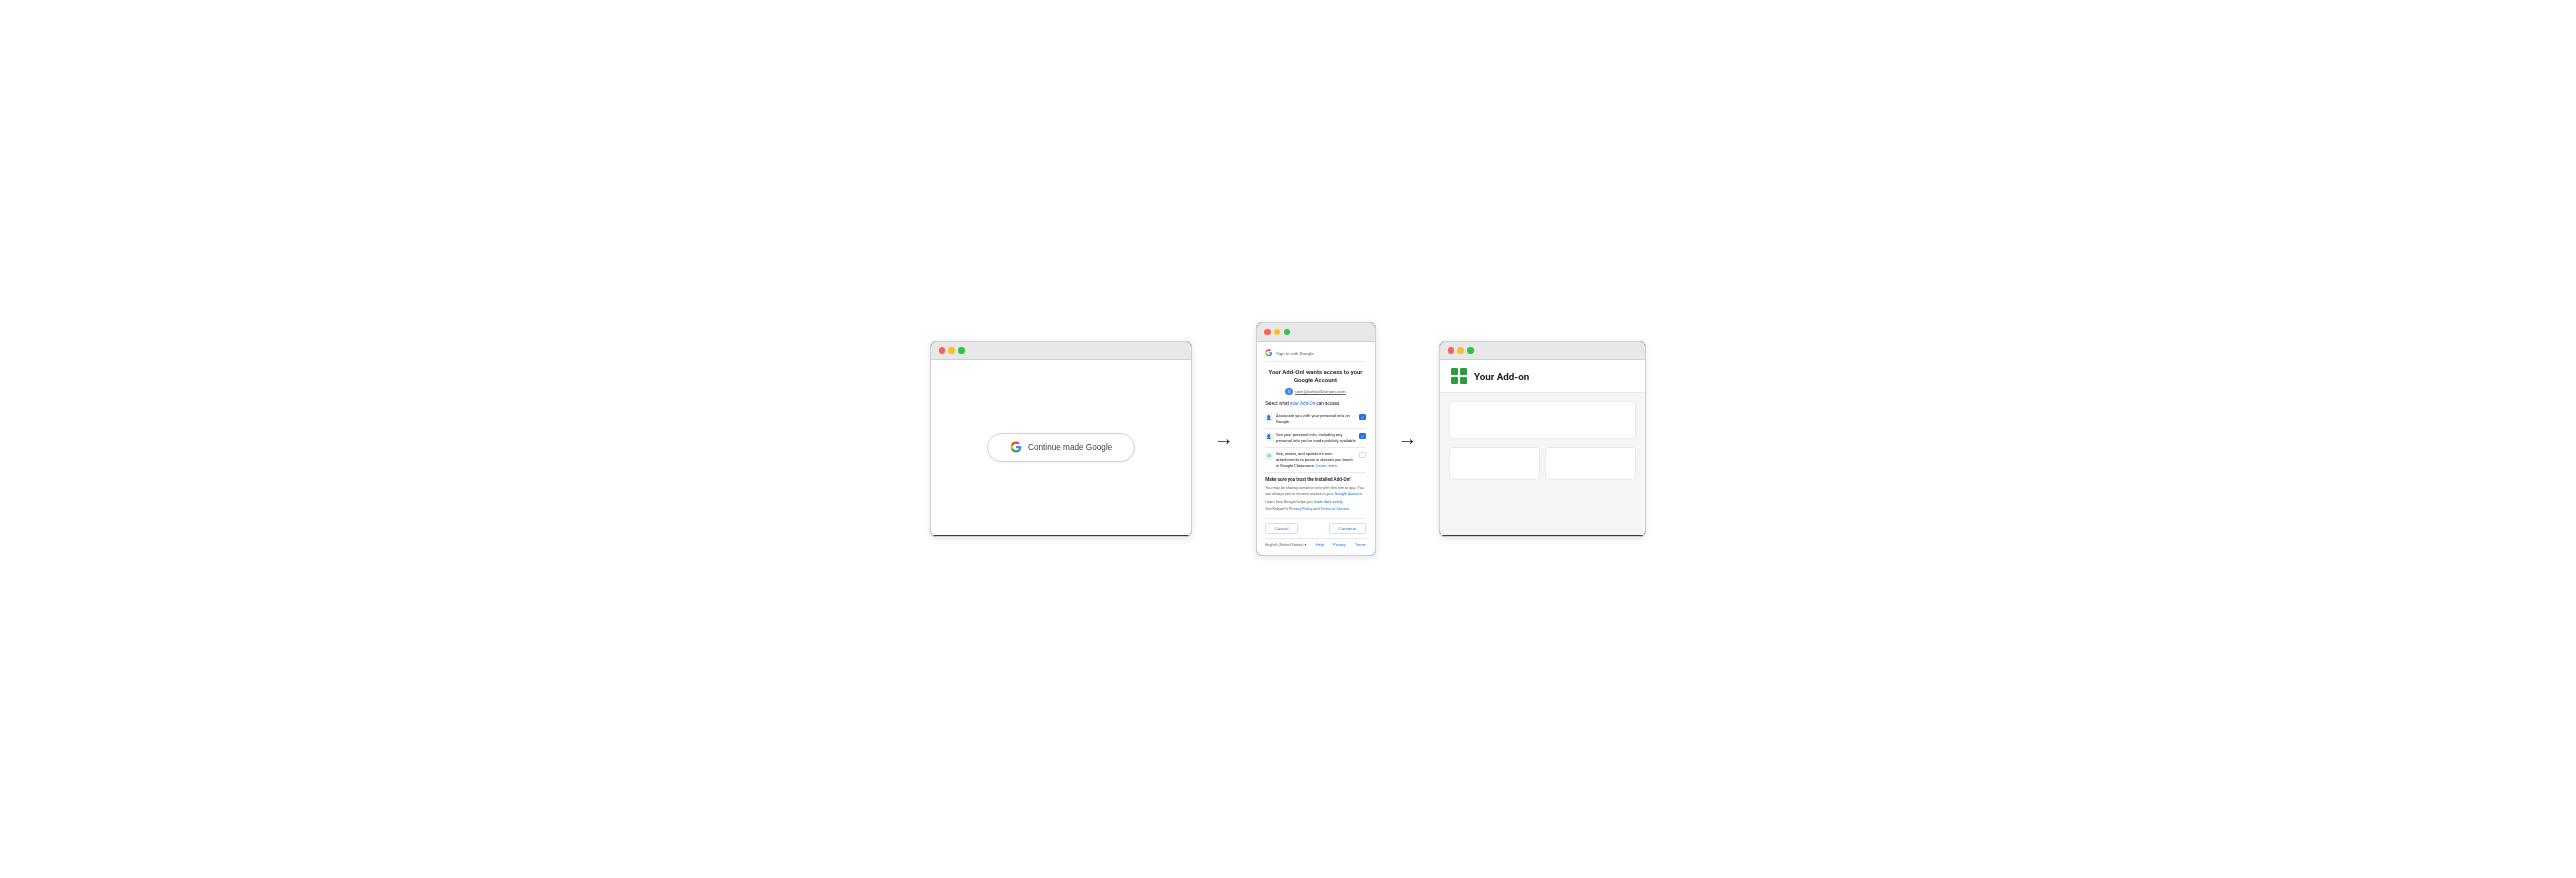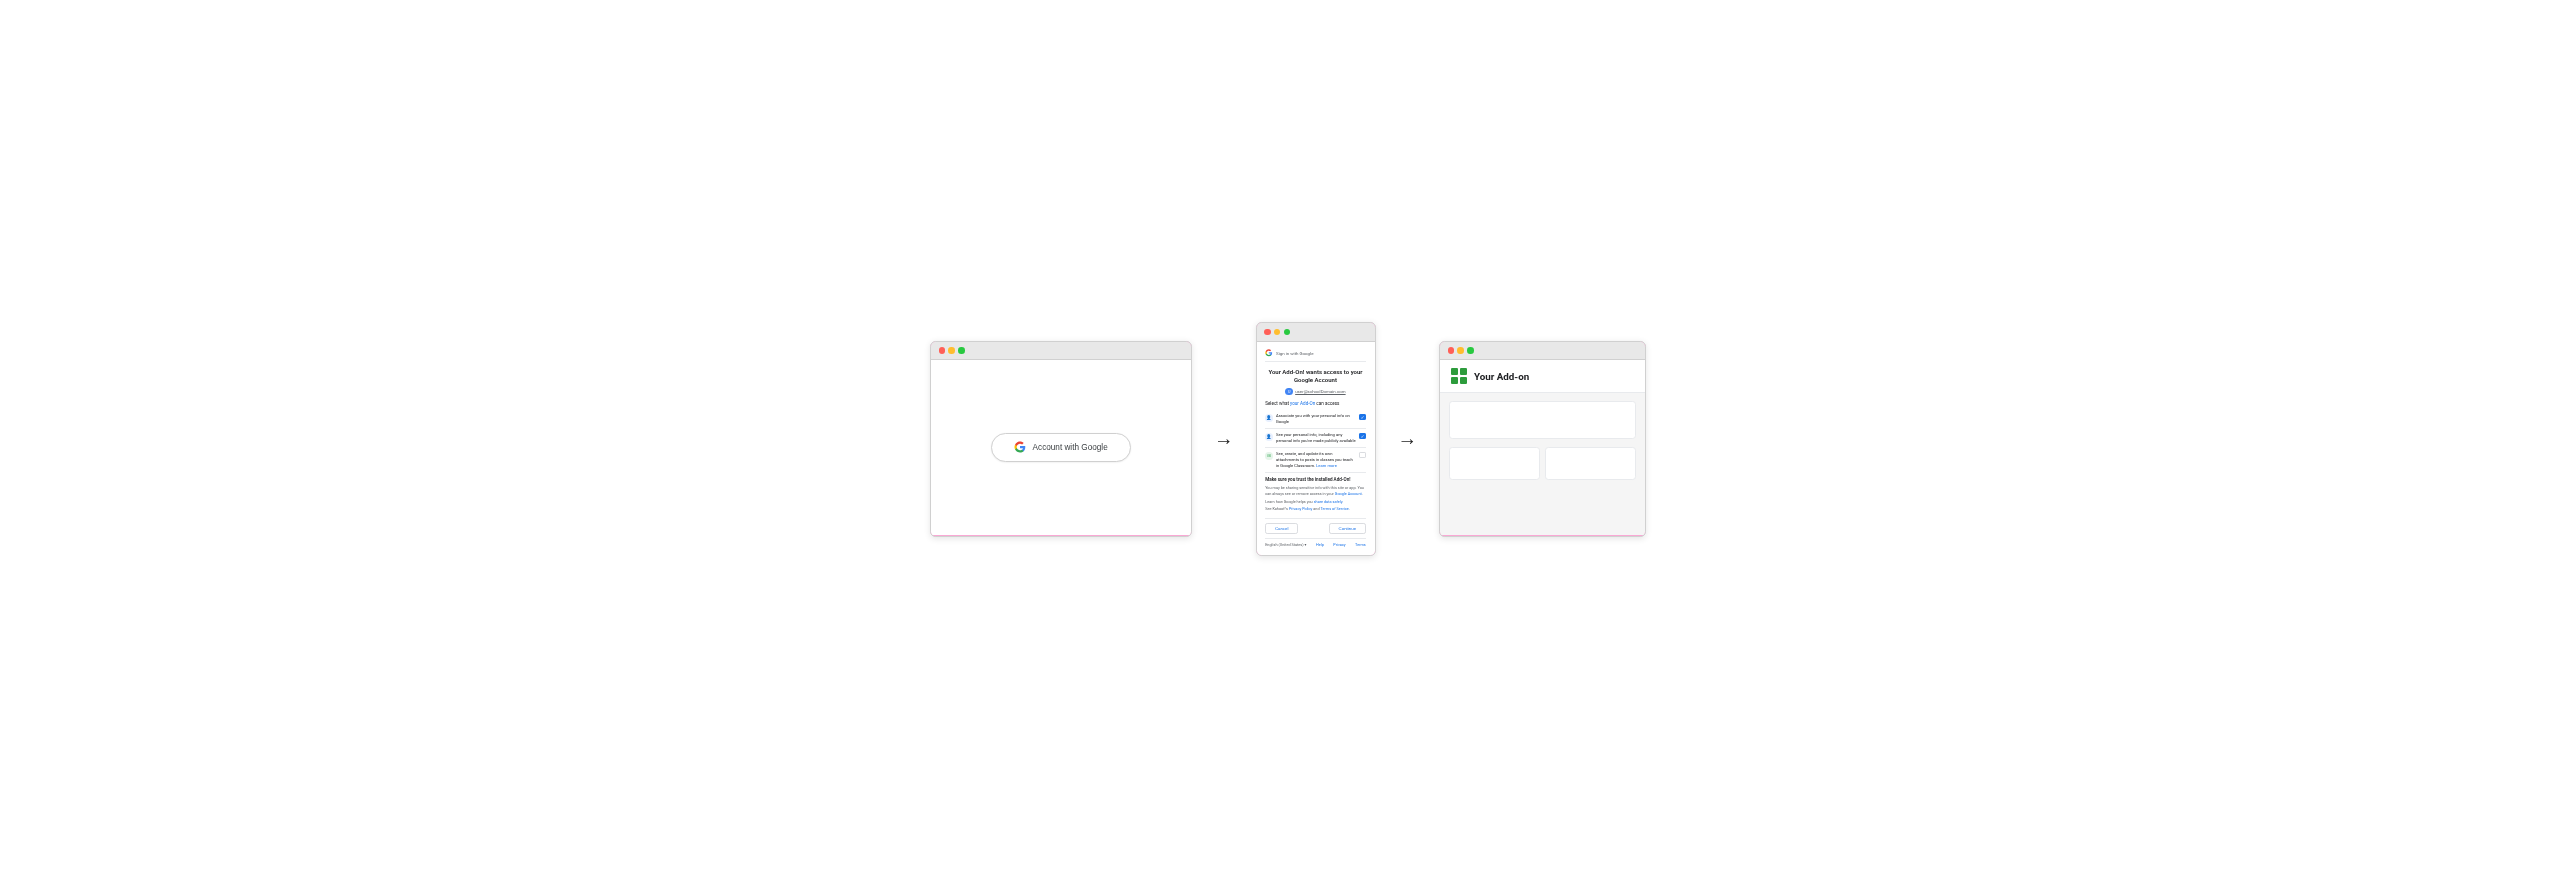--- a/index.html
+++ b/index.html
@@ -15,21 +15,21 @@
     .flow-container {
       display: flex;
       align-items: center;
       justify-content: center;
       gap: 22px;
       width: 100%;
       max-width: 763px;
     }
     
     .browser-window {
-      background: #f9a8d4;
+      background: #0c4a6e;
       border-radius: 5.4px;
       border: 0.5px solid #d0d0d0;
       overflow: hidden;
       box-shadow: 0 1.1px 6.5px rgba(0,0,0,0.1);
     }
     .browser-titlebar {
       background: #e8e8e8;
       padding: 5.4px 7.6px;
       display: flex;
       align-items: center;
@@ -331,21 +331,21 @@
     </div>
     <div class="browser-content">
       <button class="google-signin-btn">
 
         <svg class="google-g" viewBox="0 0 24 24" xmlns="http://www.w3.org/2000/svg">
           <path d="M22.56 12.25c0-.78-.07-1.53-.2-2.25H12v4.26h5.92c-.26 1.37-1.04 2.53-2.21 3.31v2.77h3.57c2.08-1.92 3.28-4.74 3.28-8.09z" fill="#4285F4"></path>
           <path d="M12 23c2.97 0 5.46-.98 7.28-2.66l-3.57-2.77c-.98.66-2.23 1.06-3.71 1.06-2.86 0-5.29-1.93-6.16-4.53H2.18v2.84C3.99 20.53 7.7 23 12 23z" fill="#34A853"></path>
           <path d="M5.84 14.09c-.22-.66-.35-1.36-.35-2.09s.13-1.43.35-2.09V7.07H2.18C1.43 8.55 1 10.22 1 12s.43 3.45 1.18 4.93l3.66-2.84z" fill="#FBBC05"></path>
           <path d="M12 5.38c1.62 0 3.06.56 4.21 1.64l3.15-3.15C17.45 2.09 14.97 1 12 1 7.7 1 3.99 3.47 2.18 7.07l3.66 2.84c.87-2.6 3.3-4.53 6.16-4.53z" fill="#EA4335"></path>
         </svg>
-        <span>Account with Google</span>
+        <span>Continue made Google</span>
       </button>
     </div>
   </div>
 
   <div class="arrow">→</div>
 
   <div class="browser-window window-oauth">
     <div class="browser-titlebar">
       <span class="traffic-light close"></span>
       <span class="traffic-light minimize"></span>

